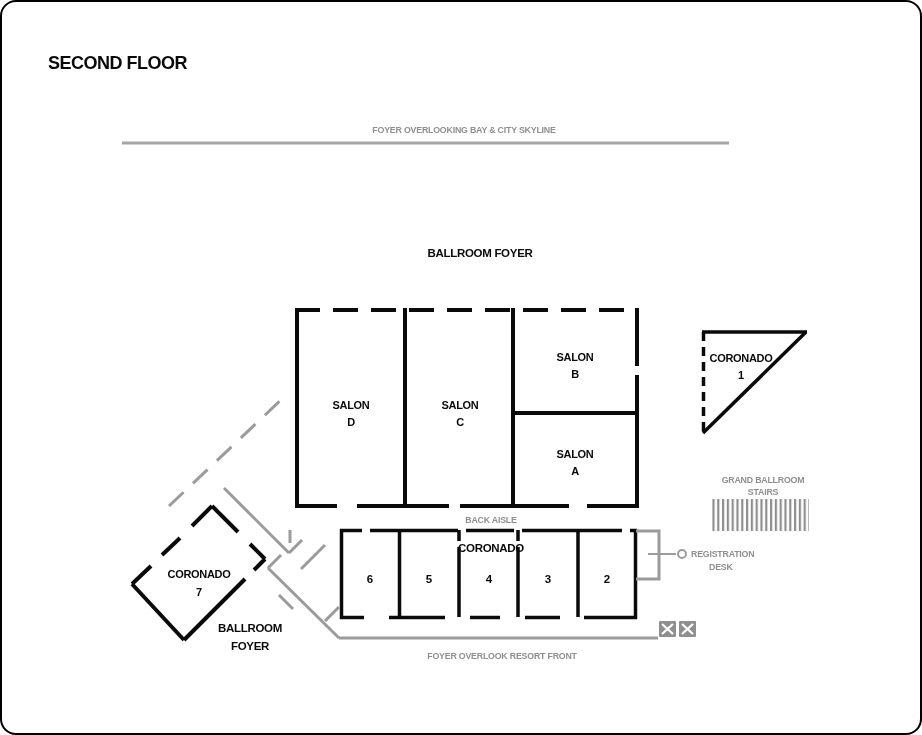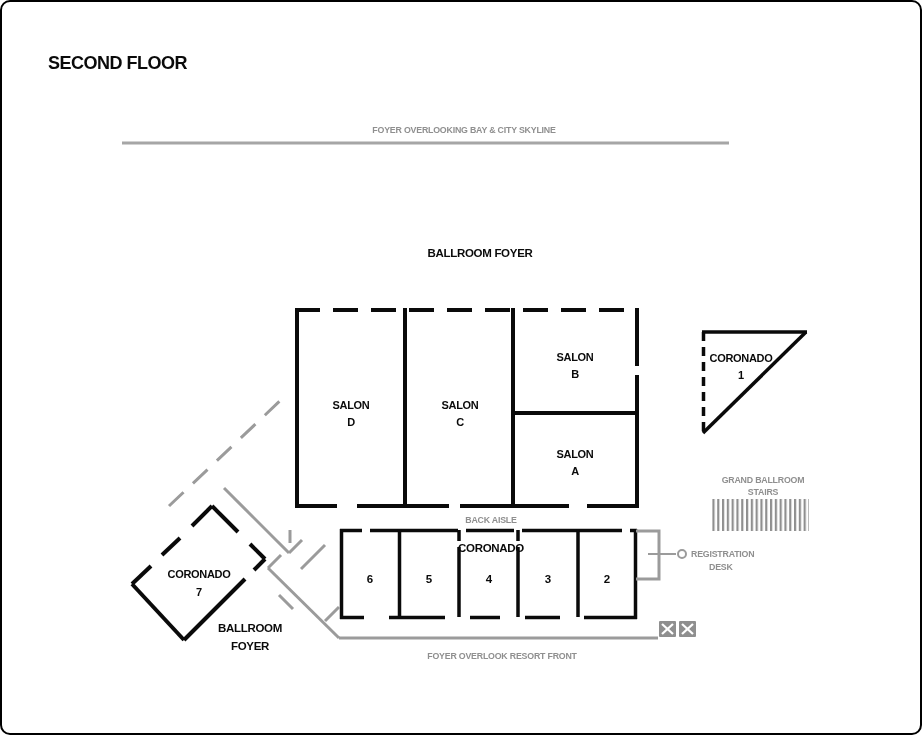--- a/index.html
+++ b/index.html
@@ -1,21 +1,21 @@
 <!DOCTYPE html>
 <html><head>
 <meta charset="utf-8">
 <style>
   html,body{margin:0;padding:0;background:#fff;}
   .frame{
     position:relative;
     width:922px;height:735px;
     box-sizing:border-box;
     border:2.5px solid #000;
-    border-radius:10px;
+    border-radius:16px;
     background:#fff;
     overflow:hidden;
     font-family:"Liberation Sans",sans-serif;
   }
   svg{position:absolute;left:0;top:0;}
   .tt     {font-family:"Liberation Sans",sans-serif;font-weight:bold;font-size:18px;fill:#0a0a0a;letter-spacing:-0.5px;}
   .lblB   {font-family:"Liberation Sans",sans-serif;font-weight:bold;font-size:11px;fill:#0a0a0a;letter-spacing:-0.3px;}
   .lblB2  {font-family:"Liberation Sans",sans-serif;font-weight:bold;font-size:11.5px;fill:#0a0a0a;letter-spacing:-0.3px;}
   .lblG   {font-family:"Liberation Sans",sans-serif;font-weight:bold;font-size:8.8px;fill:#8f8f8f;letter-spacing:-0.2px;}
   .num    {font-family:"Liberation Sans",sans-serif;font-weight:bold;font-size:11.5px;fill:#0a0a0a;}

